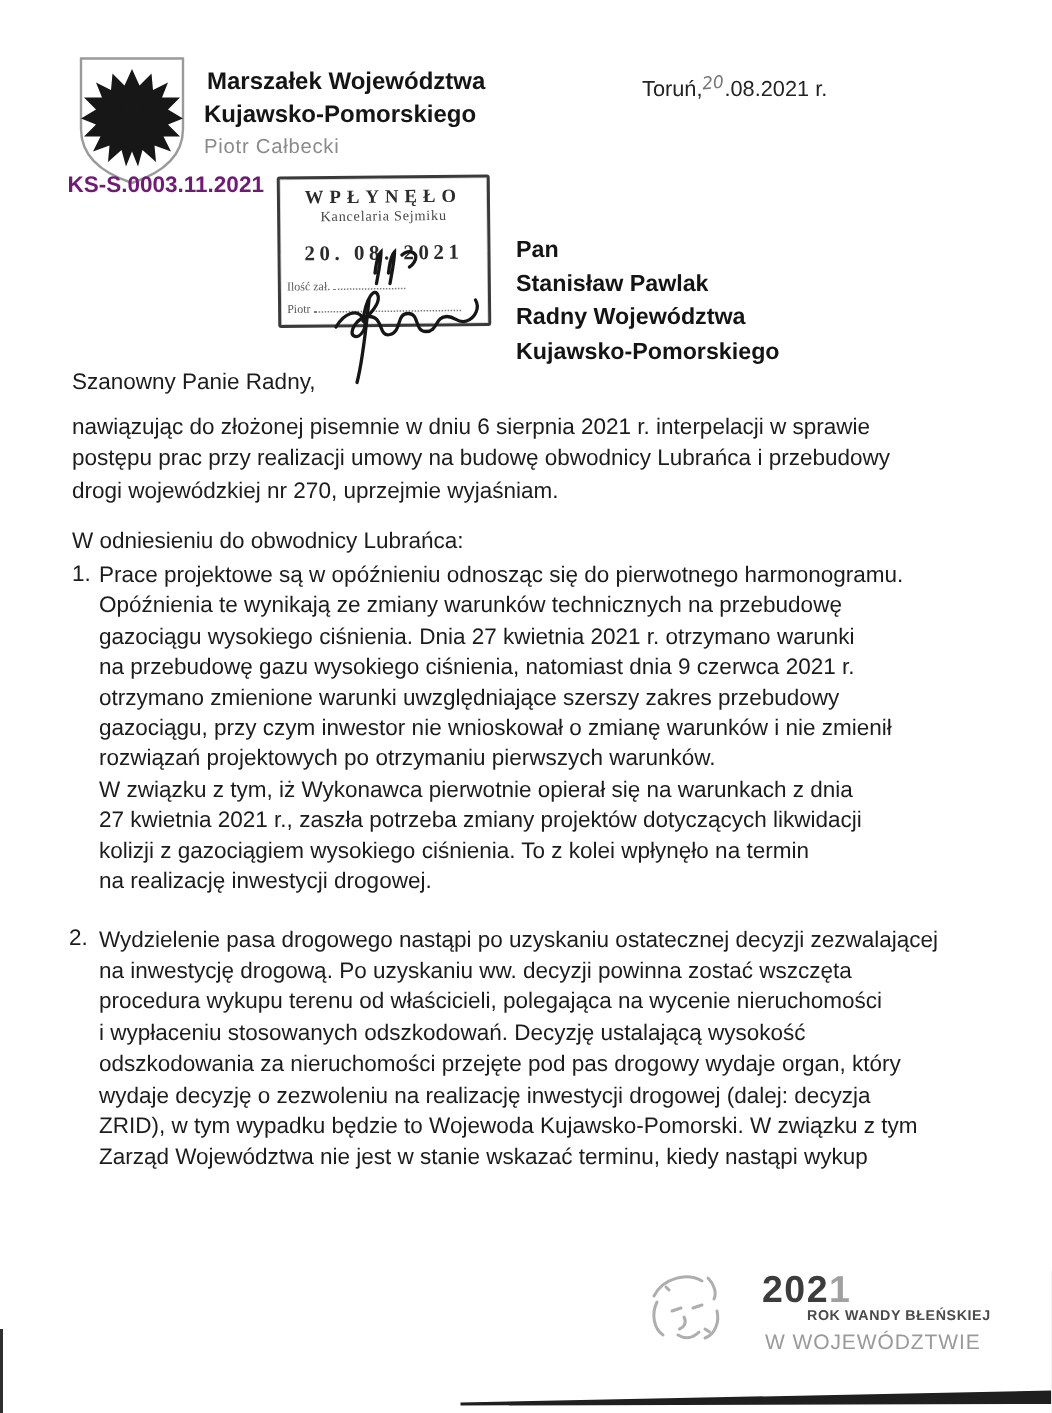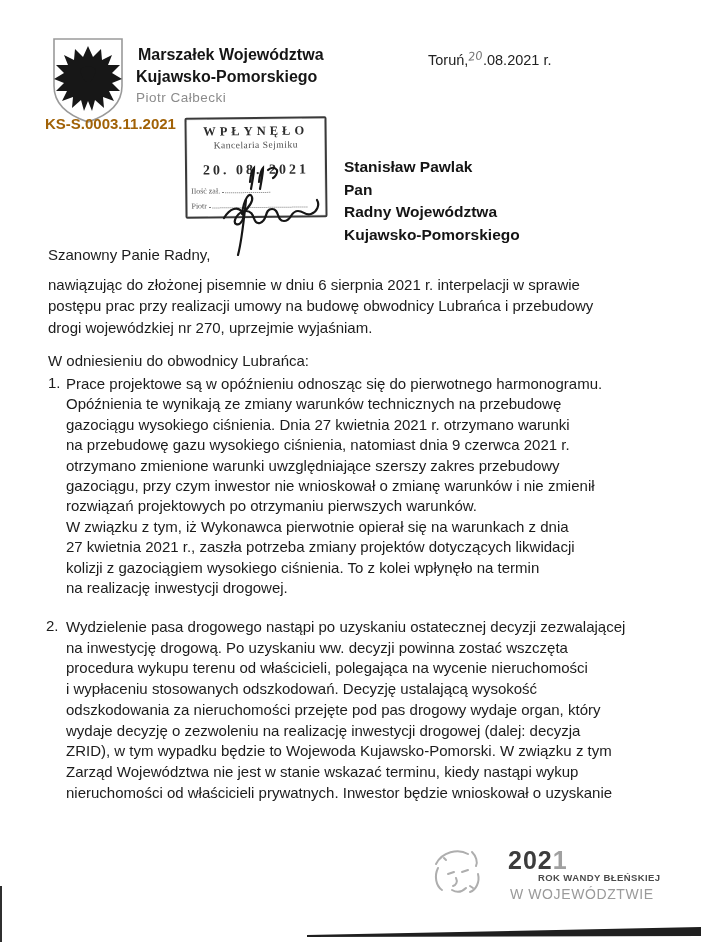--- a/index.html
+++ b/index.html
@@ -12,21 +12,21 @@
   .line{white-space:nowrap;}
 
   
   .org-line{font-weight:bold;font-size:16px;line-height:22px;color:#151515;}
   .person{font-size:13.5px;color:#8b8b8b;letter-spacing:.5px;}
   .dateline{font-size:14.5px;color:#222;}
   .hand-day{
     display:inline-block;font-family:"DejaVu Sans",sans-serif;font-style:italic;
     font-size:11.5px;color:#777;transform:translateY(-5px) rotate(-6deg);
   }
-  .refnum{font-weight:bold;font-size:15px;color:#a16207;}
+  .refnum{font-weight:bold;font-size:15px;color:#701a75;}
 
   
   .stamp{
     left:185px;top:117px;width:138px;height:97px;
     border:2px solid #3a3a3a;border-radius:2px;
     transform:rotate(-.6deg);
     font-family:"Liberation Serif",serif;color:#2c2c2c;
     box-shadow:0 0 0 .5px rgba(60,60,60,.25) inset;
   }
   .stamp-title{font-size:12.5px;font-weight:bold;letter-spacing:4px;text-align:center;margin-top:5px;}
@@ -88,22 +88,22 @@
       <path d="M38,24 c1,-9 3,-13 4,-14 c0,6 -2,15 -3,21"></path>
       <path d="M47,24 c1,-9 3,-13 4,-14 c0,6 -2,15 -3,21"></path>
       <path d="M56,12 c3,-3 7,-3 9,0 c1,3 -2,7 -4,8"></path>
       <path d="M30,56 c2,-16 8,-23 10,-17 c2,6 -8,15 -10,17"></path>
       <path d="M12,60 c6,-10 14,-12 18,-6 c4,6 -2,14 -6,12 c-4,-2 2,-13 10,-13 c10,0 6,14 14,12 c8,-2 4,-14 12,-14 c8,0 4,12 12,12 c8,0 6,-10 14,-10 c6,0 7,5 13,3 c6,-2 9,-9 6,-14"></path>
       <path d="M34,42 c-2,18 -4,40 -8,55"></path>
     </svg>
   </div>
 
   <div class="abs recipient" style="left:344px;top:156px;">
+    <div class="line">Pan</div>
     <div class="line">Stanisław Pawlak</div>
-    <div class="line">Pan</div>
     <div class="line">Radny Województwa</div>
     <div class="line">Kujawsko-Pomorskiego</div>
   </div>
 
   <div class="abs body-text greeting line" style="left:48px;top:246px;">Szanowny Panie Radny,</div>
 
   <div class="abs body-text intro" style="left:48px;top:274px;">
     <div class="line">nawiązując do złożonej pisemnie w dniu 6 sierpnia 2021 r. interpelacji w sprawie</div>
     <div class="line">postępu prac przy realizacji umowy na budowę obwodnicy Lubrańca i przebudowy</div>
     <div class="line">drogi wojewódzkiej nr 270, uprzejmie wyjaśniam.</div>
@@ -129,21 +129,20 @@
   <div class="abs body-text list-num line" style="left:46px;top:617px;">2.</div>
   <div class="abs body-text item-lines item2" style="left:66px;top:617px;">
     <div class="line">Wydzielenie pasa drogowego nastąpi po uzyskaniu ostatecznej decyzji zezwalającej</div>
     <div class="line">na inwestycję drogową. Po uzyskaniu ww. decyzji powinna zostać wszczęta</div>
     <div class="line">procedura wykupu terenu od właścicieli, polegająca na wycenie nieruchomości</div>
     <div class="line">i wypłaceniu stosowanych odszkodowań. Decyzję ustalającą wysokość</div>
     <div class="line">odszkodowania za nieruchomości przejęte pod pas drogowy wydaje organ, który</div>
     <div class="line">wydaje decyzję o zezwoleniu na realizację inwestycji drogowej (dalej: decyzja</div>
     <div class="line">ZRID), w tym wypadku będzie to Wojewoda Kujawsko-Pomorski. W związku z tym</div>
     <div class="line">Zarząd Województwa nie jest w stanie wskazać terminu, kiedy nastąpi wykup</div>
-    <div class="line">nieruchomości od właścicieli prywatnych. Inwestor będzie wnioskował o uzyskanie</div>
   </div>
 
   <div class="abs" style="left:428px;top:846px;width:62px;height:50px;">
     <svg width="62" height="50" viewBox="0 0 62 50" fill="none" stroke="#aeaeae" stroke-width="2" stroke-linecap="round">
       <path d="M8,18 C14,6 30,2 40,8"></path>
       <path d="M44,6 C48,10 50,16 48,20"></path>
       <path d="M10,22 C6,30 8,40 14,44"></path>
       <path d="M20,28 l6,-2"></path>
       <path d="M34,26 l6,-2"></path>
       <path d="M28,32 c2,4 0,7 -3,8"></path>

